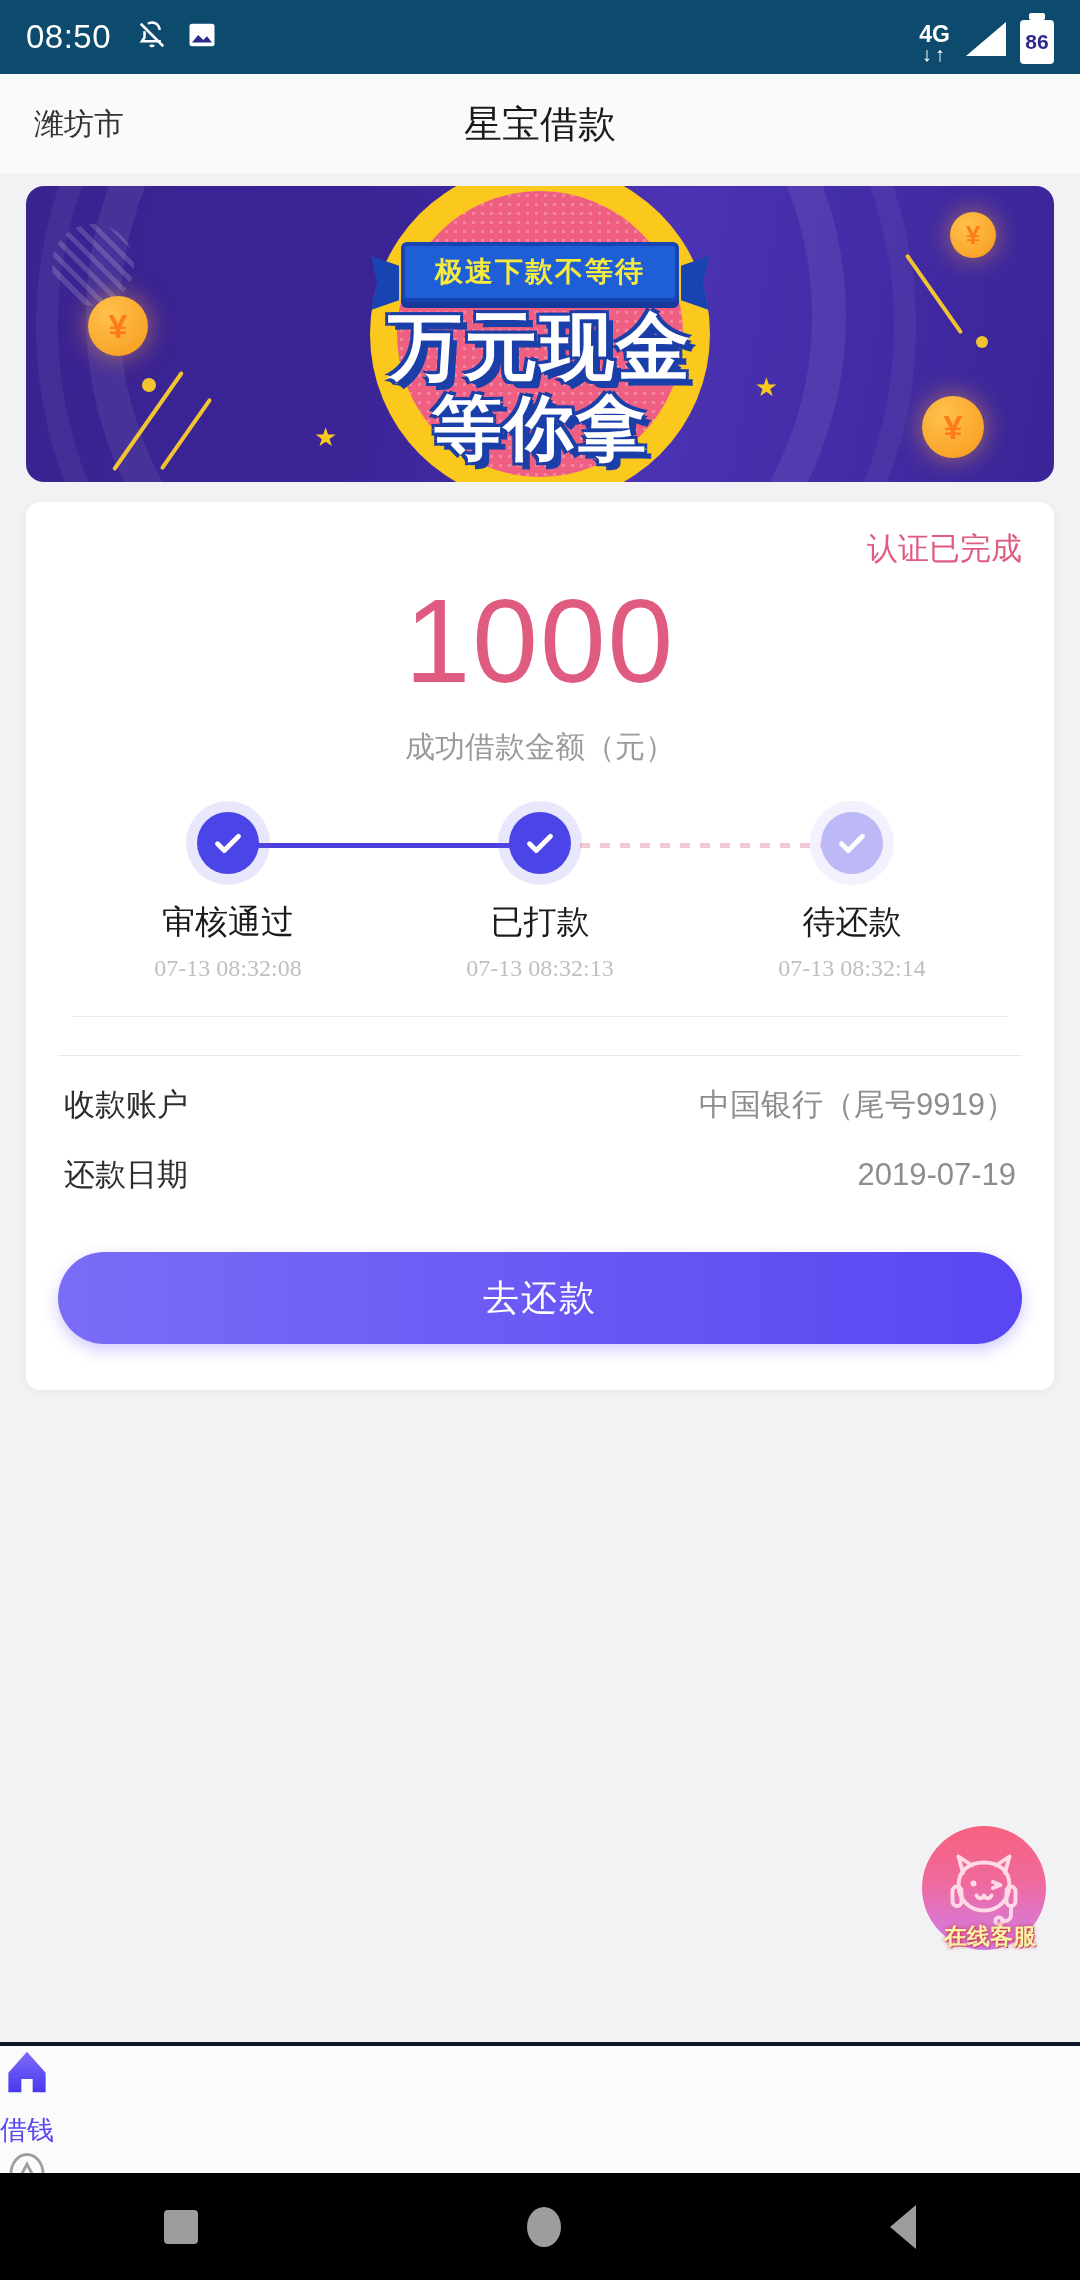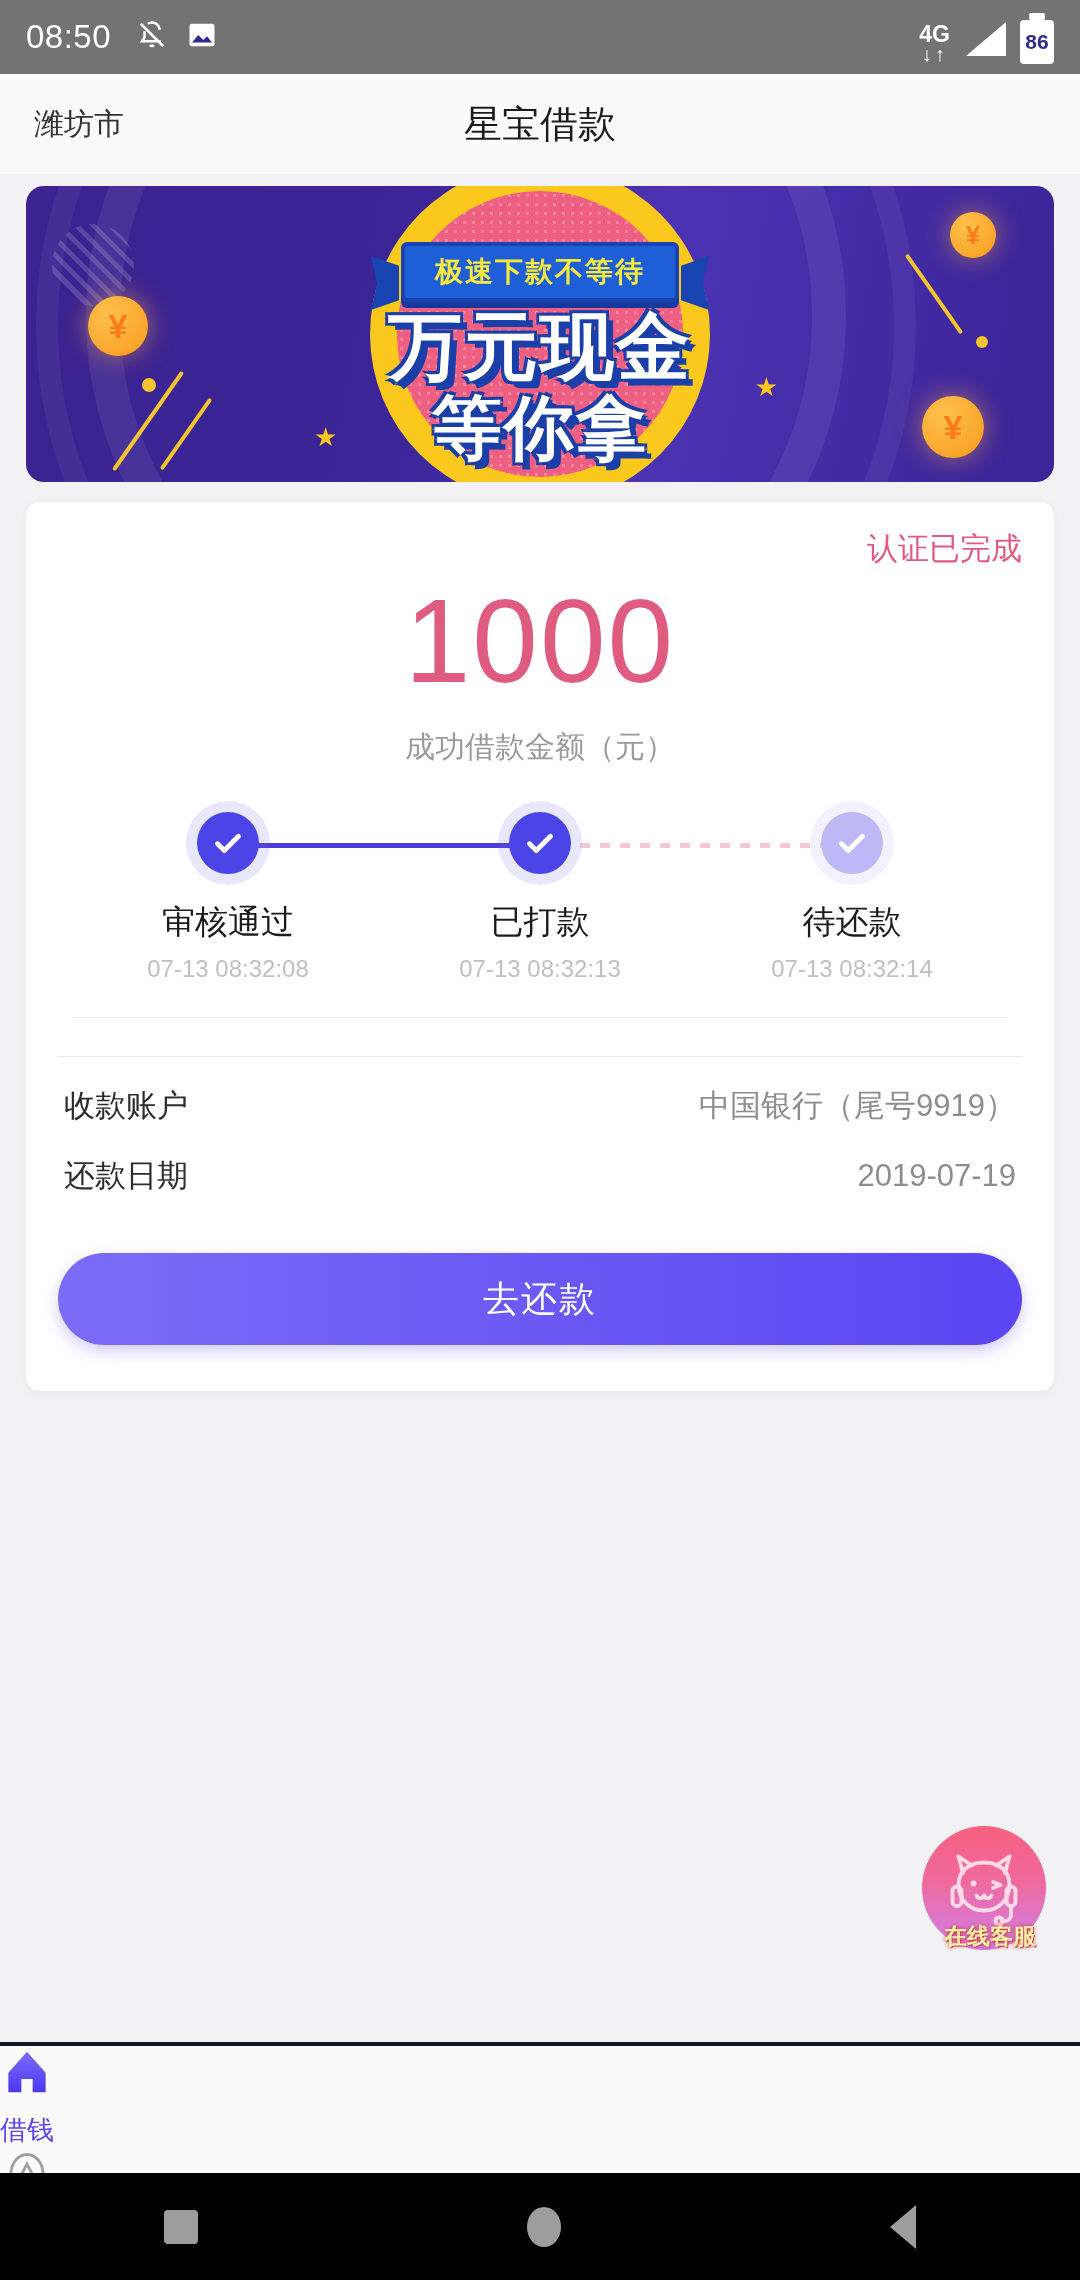--- a/index.html
+++ b/index.html
@@ -6,21 +6,21 @@
   html,body { width:1080px; height:2280px; }
   body {
     font-family:"Liberation Sans","DejaVu Sans",sans-serif;
     background:#f2f2f4;
     overflow:hidden;
     position:relative;
   }
 
   
   .statusbar{
-    height:74px; background:#737373; color:#ffffff;
+    height:74px; background:#0c4a6e; color:#ffffff;
     display:flex; align-items:center; padding:0 26px;
     position:relative;
   }
   .sb-time{ font-size:33px; letter-spacing:.5px; font-weight:400; }
   .sb-left-icons{ display:flex; align-items:center; gap:20px; margin-left:26px; }
   .sb-right{ margin-left:auto; display:flex; align-items:flex-end; gap:12px; }
   .net-4g{ display:flex; flex-direction:column; align-items:center; line-height:1; }
   .net-4g .lbl{ font-size:23px; font-weight:700; letter-spacing:0px;margin-top:12px;}
   .net-4g .arrows{ font-size:20px; letter-spacing:3px; margin-top:-2px; }
   .batt{
@@ -143,21 +143,21 @@
   .step{ flex:1; display:flex; flex-direction:column; align-items:center; position:relative; }
   .bulb{
     width:62px; height:62px; border-radius:50%;
     background:#4b45e8; display:flex; align-items:center; justify-content:center;
     box-shadow:0 0 0 11px rgba(118,110,240,.17);
     position:relative; z-index:2;
   }
   .bulb.pending{ background:#bdb8f6; box-shadow:0 0 0 11px rgba(190,185,246,.20); }
   .bulb svg{ width:36px; height:36px; }
   .step-name{ margin-top:26px; font-size:33px; color:#1b1b1b; }
-  .step-time{ margin-top:10px; font-size:24px; color:#bfbfbf; }
+  .step-time{ margin-top:10px; font-size:24px; color:#bfbfbf;font-family:Liberation Serif, serif; }
   .conn{
     position:absolute; top:31px; height:5px; z-index:1;
   }
   .conn.solid{ background:#4b3ddb; border-radius:3px; }
   .conn.dotted{
     background-image:linear-gradient(to right,#f3c9d3 0 10px,transparent 10px 20px);
     background-size:20px 5px; background-repeat:repeat-x;
   }
   .hr-under{ margin-top:34px; height:1px; background:#ececec; }
   .divider{ height:1px; background:#e8e8e8; margin:38px 0 0 0; }

